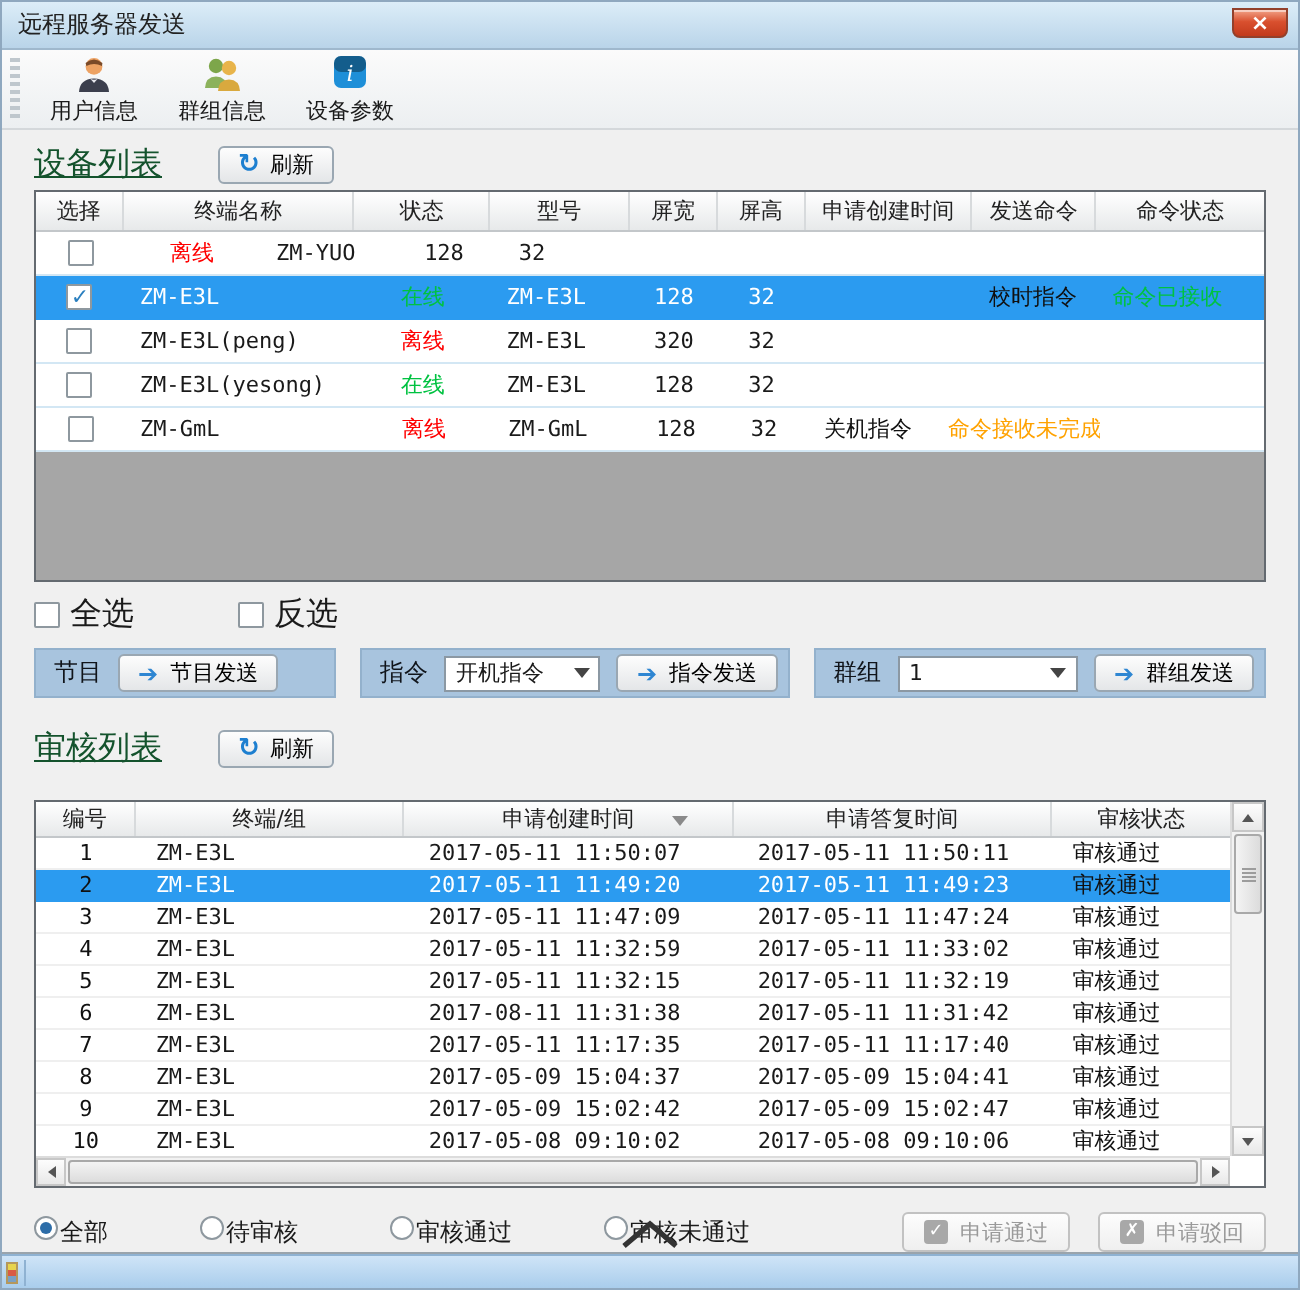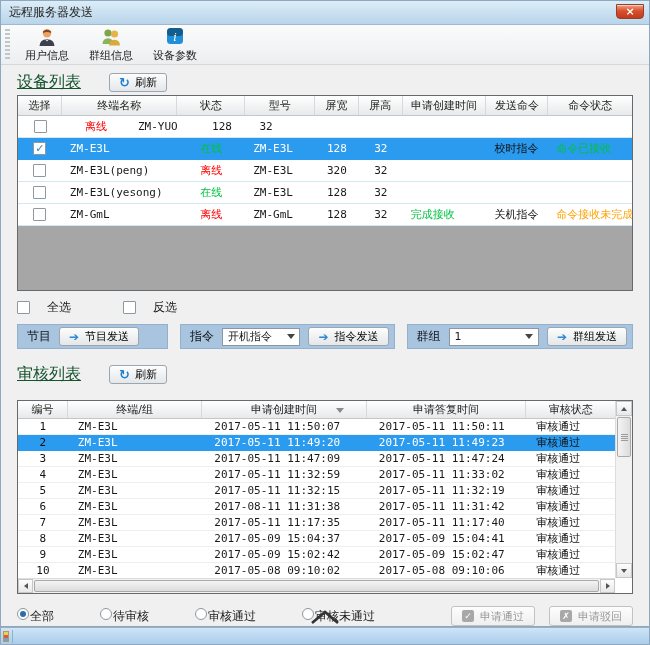--- a/index.html
+++ b/index.html
@@ -39,21 +39,21 @@
   .c-sel{width:44px;} .c-name{width:116px;} .c-status{width:68px;} .c-model{width:70px;}
   .c-w{width:44px;} .c-h{width:44px;} .c-prog{width:84px;} .c-cmd{width:62px;} .c-cmdst{width:84px;border-right:none;}
   .red { color:#ff0000; } .green { color:#00c241; } .orange { color:#ffa200; }
   .drow .c-cmd { color:#101010; }
   .dfiller { flex:1 1 auto; background:#a6a6a6; }
 
   .cb { width:13px; height:13px; background:#fff; border:1px solid #8e989f; display:inline-flex; align-items:center; justify-content:center; font-size:11px; color:#2a7fbf; border-radius:1px; }
   .cb.checked::after { content:"✓"; font-weight:bold; line-height:1; }
 
   .checkrow { display:flex; align-items:center; gap:52px; margin-top:8px; height:16px; }
-  .cbl { display:inline-flex; align-items:center; gap:17px; cursor:pointer; font-size:12px; }
+  .cbl { display:inline-flex; align-items:center; gap:5px; cursor:pointer; font-size:16px; }
 
   
   .panelrow { display:flex; margin-top:9px; gap:12px; }
   .panel { background:#a8c4de; border:1px solid #93b1cc; height:25px; display:flex; align-items:center; padding:0 5px; gap:8px; }
   .p1 { width:152px; } .p2 { width:216px; } .p3 { width:228px; }
   .plabel { font-size:12px; color:#10141a; margin-left:4px; }
   .sendbtn { height:19px; display:inline-flex; align-items:center; gap:6px; background:linear-gradient(#fdfdfd,#e4e6e8); border:1px solid #9aa7b2; border-radius:3px; font-size:11px; padding:0 9px; cursor:pointer; font-family:inherit; }
   .arrow { color:#2f86d2; font-size:12px; line-height:1; }
   .dd { height:18px; background:#fff; border:1px solid #8b98a3; flex:1 1 auto; display:flex; align-items:center; font-size:11px; padding-left:5px; position:relative; cursor:pointer; }
   .ddarr { position:absolute; right:1px; top:1px; bottom:1px; width:15px; display:flex; align-items:center; justify-content:center; }
@@ -225,21 +225,20 @@
 
           <div class="drow">
             <div class="dc c-sel">
                 <span class="cb"></span>
               </div>
             <div class="dc c-name left mono">ZM-GmL</div>
             <div class="dc c-status red">离线</div>
             <div class="dc c-model left mono">ZM-GmL</div>
             <div class="dc c-w mono">128</div>
             <div class="dc c-h mono">32</div>
-            <div class="dc c-prog left green">完成接收</div>
             <div class="dc c-cmd left">关机指令</div>
             <div class="dc c-cmdst left orange">命令接收未完成</div>
           </div>
         </div>
       <div class="dfiller"></div>
     </div>
 
     <div class="checkrow">
       <label class="cbl">
         <span class="cb"></span>

